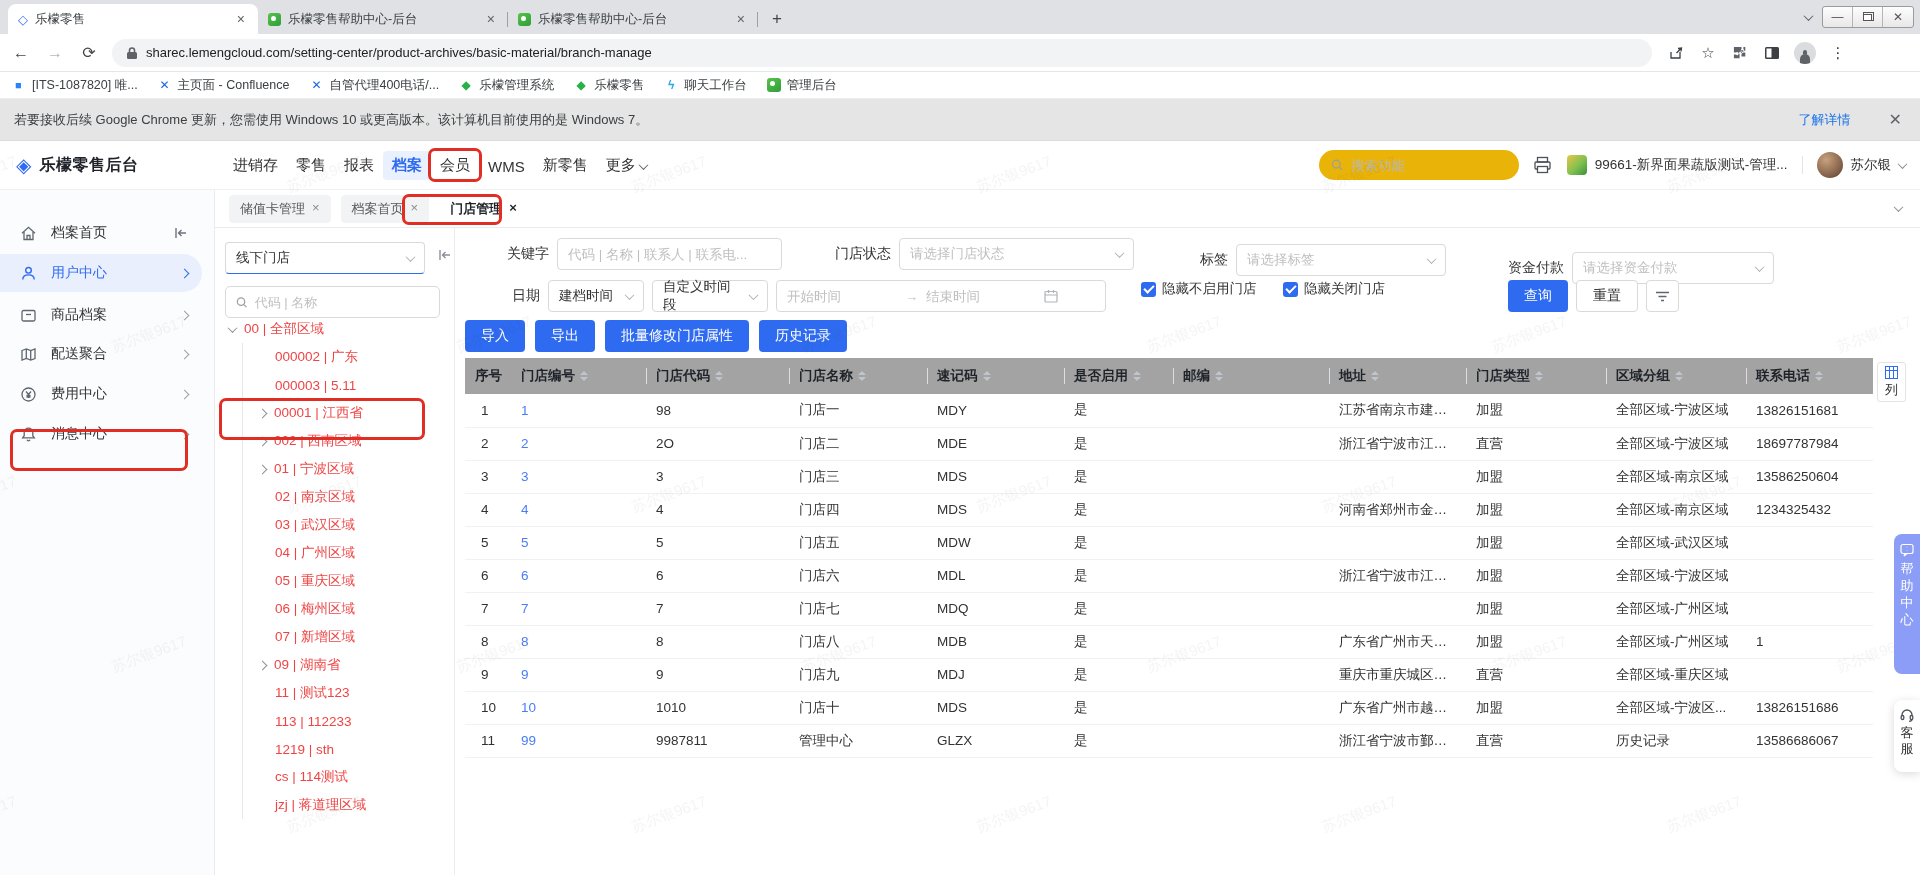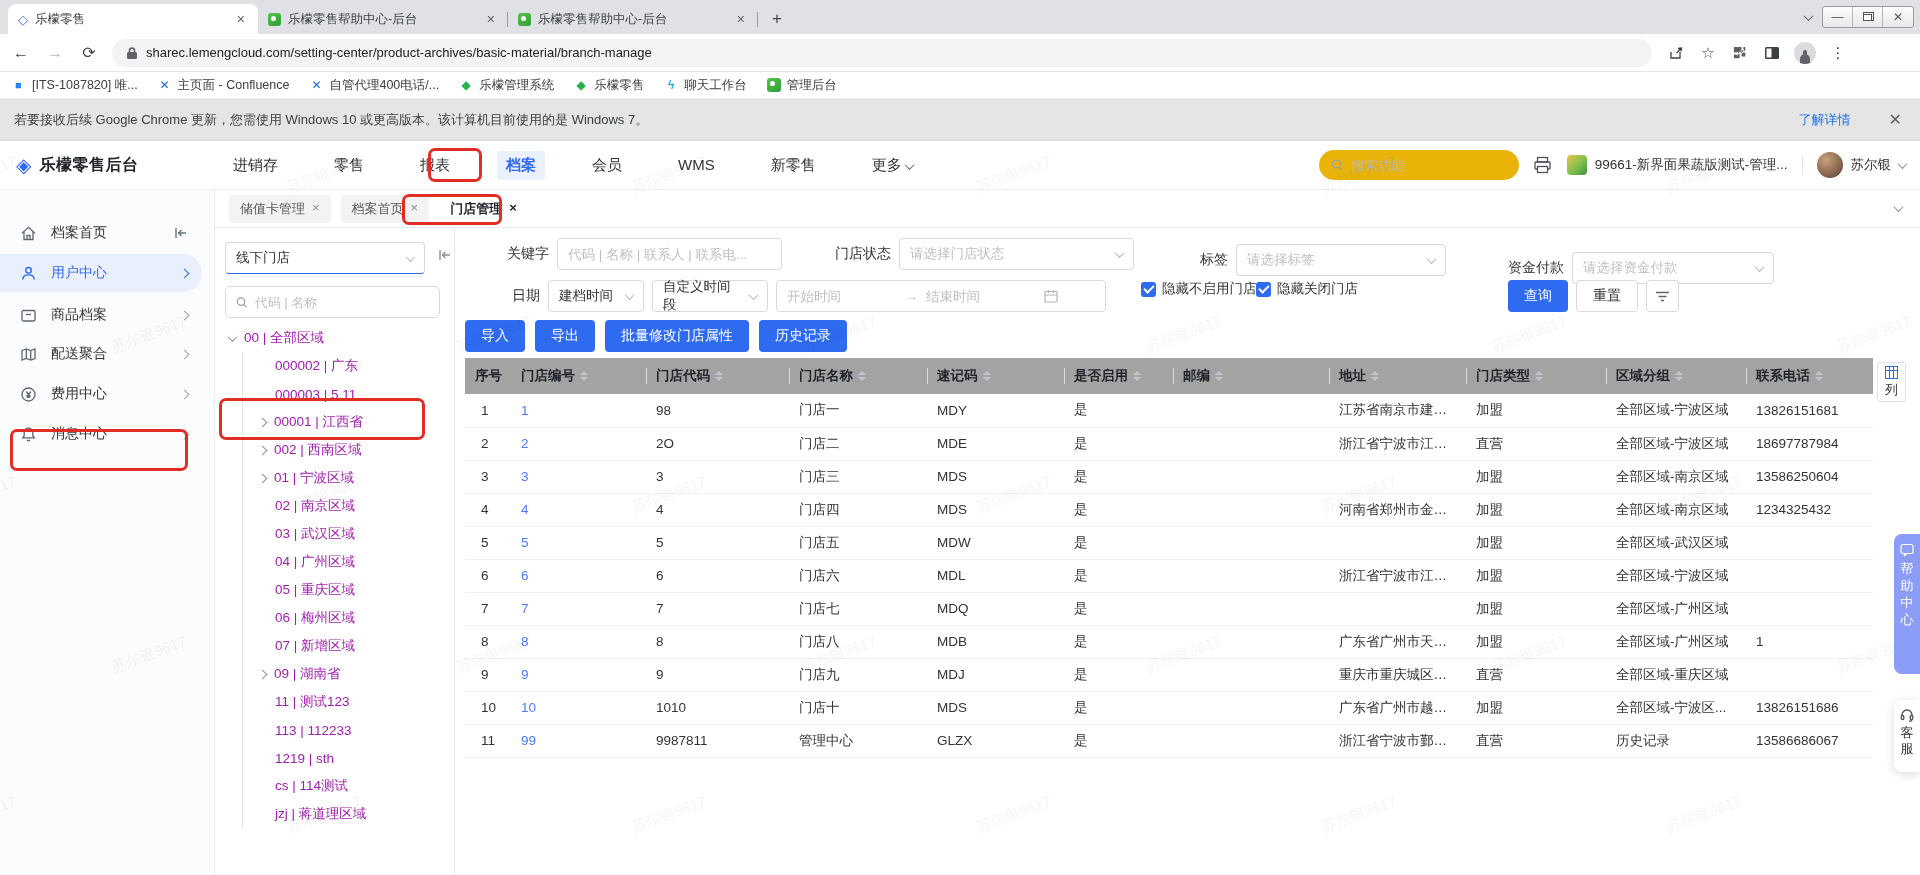--- a/index.html
+++ b/index.html
@@ -47,21 +47,21 @@
 #notif{position:absolute;left:0;top:99px;width:1920px;height:42px;background:#e5e5e5;border-bottom:1px solid #dadce0;display:flex;align-items:center;padding:0 14px;font-size:13px;color:#3c4043}
 #notif .spacer{flex:1}
 #notif .learn{color:#1a73e8;cursor:pointer;margin-right:38px}
 #notif .n-close{color:#5f6368;font-size:16px;cursor:pointer;margin-right:4px}
 
 
 #appheader{position:absolute;left:0;top:141px;width:1920px;height:49px;background:#fff;border-bottom:1px solid #eef0f2;display:flex;align-items:center}
 #logo{display:flex;align-items:center;gap:8px;margin-left:16px;width:190px}
 #logo .lg-ic{color:#2e6bf0;font-size:20px;font-weight:bold}
 #logo .lg-tx{font-size:16px;font-weight:bold;color:#1f2329;letter-spacing:.5px}
-#mainnav{display:flex;align-items:flex-start;gap:38px;margin-left:18px;font-size:15px;color:#333}
+#mainnav{display:flex;align-items:flex-end;margin-left:18px;font-size:15px;color:#333}
 #mainnav .nv{cursor:pointer;padding:5px 9px;border-radius:4px;white-space:nowrap;position:relative}
 #mainnav .nv.active{color:#2e6bf0;background:#e9f0fe;font-weight:bold}
 #mainnav .nv .dd{margin-left:4px;color:#666}
 .annot{position:absolute;border:3px solid #e02e24;border-radius:7px;pointer-events:none;z-index:50}
 #header-right{position:absolute;right:14px;display:flex;align-items:center;gap:14px}
 #hdr-search{display:flex;align-items:center;gap:8px;width:200px;height:30px;background:#eab308;border-radius:15px;padding:0 12px;color:#b0b3b8}
 #hdr-search input{border:none;background:transparent;outline:none;width:100%;font-size:13.5px;color:#333;font-family:inherit}
 #hdr-search input::placeholder{color:#b6b9be}
 .tenant{display:flex;align-items:center;gap:8px;font-size:13.5px;color:#333;max-width:250px}
 .tenant-av{width:20px;height:20px;border-radius:4px;background:linear-gradient(135deg,#e8c54a 0%,#7fc14e 55%,#3d8f3d 100%)}
@@ -89,21 +89,21 @@
 
 #treepanel{position:absolute;left:215px;top:38px;width:240px;height:647px;background:#fff;border-right:1px solid #ececee}
 .select-box{display:flex;align-items:center;height:32px;border:1px solid #d9d9d9;border-bottom-color:#2e6bf0;border-radius:4px;padding:0 10px;font-size:13.5px;color:#333;cursor:pointer;background:#fff}
 .select-box .sel-tx{flex:1;white-space:nowrap;overflow:hidden}
 .select-box .sel-ch{color:#b0b3b8}
 #tp-select{position:absolute;left:10px;top:14px;width:200px}
 #tp-collapse{position:absolute;right:2px;top:20px;color:#8c9099;cursor:pointer}
 #tp-search{position:absolute;left:10px;top:58px;width:215px;height:32px;display:flex;align-items:center;gap:7px;border:1px solid #d9d9d9;border-radius:5px;padding:0 10px;color:#b6b9be}
 #tp-search input{border:none;outline:none;width:100%;font-size:13px;color:#333;font-family:inherit;background:transparent}
 #tp-search input::placeholder{color:#bfbfbf}
-#tree{position:absolute;left:0;top:96px;width:240px;bottom:0;overflow:hidden;font-size:13.5px;color:#a21caf}
+#tree{position:absolute;left:0;top:87px;width:240px;bottom:0;overflow:hidden;font-size:13.5px;color:#ef4444}
 .tree-root{display:flex;align-items:center;gap:8px;height:28px;padding-left:14px;cursor:pointer}
 .tree-kids{margin-left:27px;border-left:1px solid #e6e8ec}
 .tree-node{display:flex;align-items:center;gap:8px;height:28px;padding-left:16px;cursor:pointer;white-space:nowrap}
 .tn-ch{color:#8c9099}
 .tw{display:inline-block;width:8px}
 
 
 #workarea{position:absolute;left:455px;top:38px;width:1465px;height:647px;background:#fff}
 .fg{position:absolute;display:flex;align-items:center;gap:8px}
 .flabel{font-size:14px;color:#333;white-space:nowrap}
@@ -534,21 +534,21 @@
               <path d="M1 6h12M4.5 1v3M9.5 1v3"></path>
             </svg>
         </div>
       </div>
       <div class="fg" style="left:686px;top:52px">
         <label class="cb">
           <span class="cbox"></span>
           <span>隐藏不启用门店</span>
         </label>
       </div>
-      <div class="fg" style="left:801px;top:52px">
+      <div class="fg" style="left:828px;top:52px">
         <label class="cb">
           <span class="cbox"></span>
           <span>隐藏关闭门店</span>
         </label>
       </div>
       <div class="fg" style="left:1053px;top:52px">
         <div class="btn primary">查询</div>
         <div class="btn ghost">重置</div>
         <div class="btn ghost icon-only">
             <svg width="15" height="13" viewBox="0 0 15 13" fill="none" stroke="#5f6670" stroke-width="1.4">

